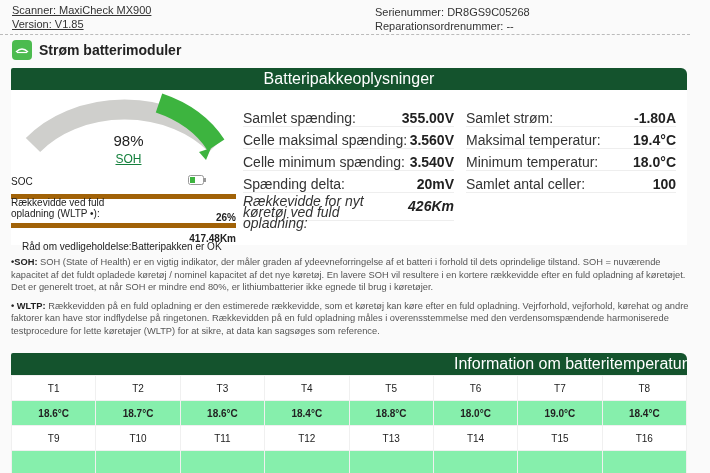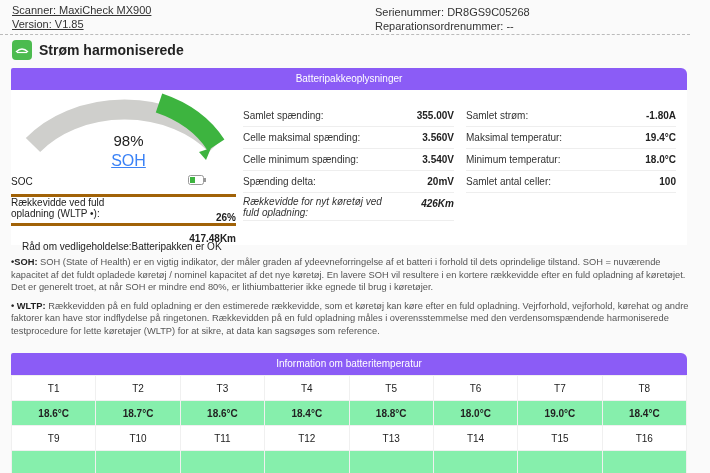--- a/index.html
+++ b/index.html
@@ -4,28 +4,28 @@
 <style>
   html, body { margin:0; padding:0; }
   body { width:710px; height:473px; overflow:hidden; background:#fafafa; font-family:"Liberation Sans", sans-serif; color:#222; position:relative; }
   .hdr { position:absolute; top:0; left:0; width:710px; height:34px; font-size:11px; color:#333; }
   .hdr .l { position:absolute; left:12px; top:3px; line-height:14px;text-decoration:underline; }
   .hdr .r { position:absolute; left:375px; top:5px; line-height:14px; }
   .dash { position:absolute; top:34px; left:0; width:690px; border-top:1px dashed #bbb; }
   .title { position:absolute; top:40px; left:12px; display:flex; align-items:center; }
   .title .ico { width:20px; height:20px; border-radius:4px; background:#4cbb4f; display:flex; align-items:center; justify-content:center; margin-right:7px; }
   .title .txt { font-size:14px; font-weight:bold; color:#222; }
-  .bar { position:absolute; left:11px; width:676px; height:22px; background:#8b5cf6; color:#fff; font-size:10px; text-align:center; line-height:22px; border-radius:2px 6px 0 0; }
+  .bar { position:absolute; left:11px; width:676px; height:22px; background:#14532d; color:#fff; font-size:16px; text-align:center; line-height:22px; border-radius:2px 6px 0 0; }
   .panel { position:absolute; top:90px; left:11px; width:676px; height:155px; background:#fff; }
   .gauge { position:absolute; left:0; top:0; width:230px; height:80px; }
   .soh-pct { position:absolute; left:95px; top:42px; width:45px; text-align:center; font-size:15px; color:#222; }
-  .soh-lbl { position:absolute; left:95px; top:62px; width:45px; text-align:center; font-size:16px; color:#3b82f6;text-decoration:underline; }
-  .lrow { position:absolute; left:0; width:225px; font-size:10px; border-bottom:3px solid #a16207; }
+  .soh-lbl { position:absolute; left:95px; top:62px; width:45px; text-align:center; font-size:12px; color:#15803d;text-decoration:underline; }
+  .lrow { position:absolute; left:0; width:225px; font-size:10px; border-bottom:5px solid #a16207; }
   .lrow .v { position:absolute; right:0; font-weight:bold;margin-top:36px; }
-  .grid-row { position:absolute; font-size:10px; border-bottom:1px solid #eee; height:22px; }
+  .grid-row { position:absolute; font-size:14px; border-bottom:1px solid #eee; height:22px; }
   .grid-row .k { position:absolute; left:0; top:6px; color:#333; }
   .grid-row .v { position:absolute; right:0; top:6px; font-weight:bold; }
   .notes { position:absolute; top:256px; left:11px; width:680px; font-size:9.3px; color:#555; line-height:12.6px; }
   .notes p { margin:0 0 6px 0; }
   .notes b { color:#222; }
   .temp { position:absolute; top:375px; left:11px; width:676px; background:#fff; }
   .temp .res { font-size:10px; padding:5px 6px; height:12px; }
   table { border-collapse:collapse; width:676px; font-size:10px; }
   td { text-align:center; height:22px; border:1px solid #f0f0f0; }
   tr.val td { font-weight:bold; background:#86efac; }
@@ -45,21 +45,21 @@
 </div>
 <div class="dash"></div>
 
 <div class="title">
   <span class="ico">
     <svg width="14" height="8" viewBox="0 0 14 8">
         <path d="M1 6 Q7 0 13 6" stroke="#fff" stroke-width="1.5" fill="none"></path>
         <line x1="2" y1="6.5" x2="12" y2="6.5" stroke="#fff" stroke-width="1.2"></line>
       </svg>
   </span>
-  <span class="txt">Strøm harmoniserede</span>
+  <span class="txt">Strøm batterimoduler</span>
 </div>
 
 <div class="bar" style="top:68px;">Batteripakkeoplysninger</div>
 
 <div class="panel">
   <svg class="gauge" viewBox="0 0 230 80">
     <path d="M22 55 A115 90 0 0 1 205 55" stroke="#cfcfcc" stroke-width="20" fill="none"></path>
     <path d="M148 13 A115 90 0 0 1 205 55" stroke="#3db43f" stroke-width="20" fill="none"></path>
     <polygon points="188,62 200,58 195,70" fill="#3db43f"></polygon>
   </svg>
@@ -120,21 +120,21 @@
       <span class="k">Samlet antal celler:</span>
       <span class="v">100</span>
     </div>
 </div>
 
 <div class="notes">
   <p><b>•SOH:</b><span> SOH (State of Health) er en vigtig indikator, der måler graden af ydeevneforringelse af et batteri i forhold til dets oprindelige tilstand. SOH = nuværende kapacitet af det fuldt opladede køretøj / nominel kapacitet af det nye køretøj. En lavere SOH vil resultere i en kortere rækkevidde efter en fuld opladning af køretøjet. Det er generelt troet, at når SOH er mindre end 80%, er lithiumbatterier ikke egnede til brug i køretøjer.</span></p>
   <p><b>• WLTP:</b><span> Rækkevidden på en fuld opladning er den estimerede rækkevidde, som et køretøj kan køre efter en fuld opladning. Vejrforhold, vejforhold, kørehat og andre faktorer kan have stor indflydelse på ringetonen. Rækkevidden på en fuld opladning måles i overensstemmelse med den verdensomspændende harmoniserede testprocedure for lette køretøjer (WLTP) for at sikre, at data kan sagsøges som reference.</span></p>
 </div>
 
-<div class="bar" style="top:353px;">Information om batteritemperatur</div>
+<div class="bar" style="top:353px;text-align:right;">Information om batteritemperatur</div>
 <div class="temp">
   <table>
     <tbody>
         <tr>
       <td>T1</td>
           <td>T2</td>
           <td>T3</td>
           <td>T4</td>
           <td>T5</td>
           <td>T6</td>

